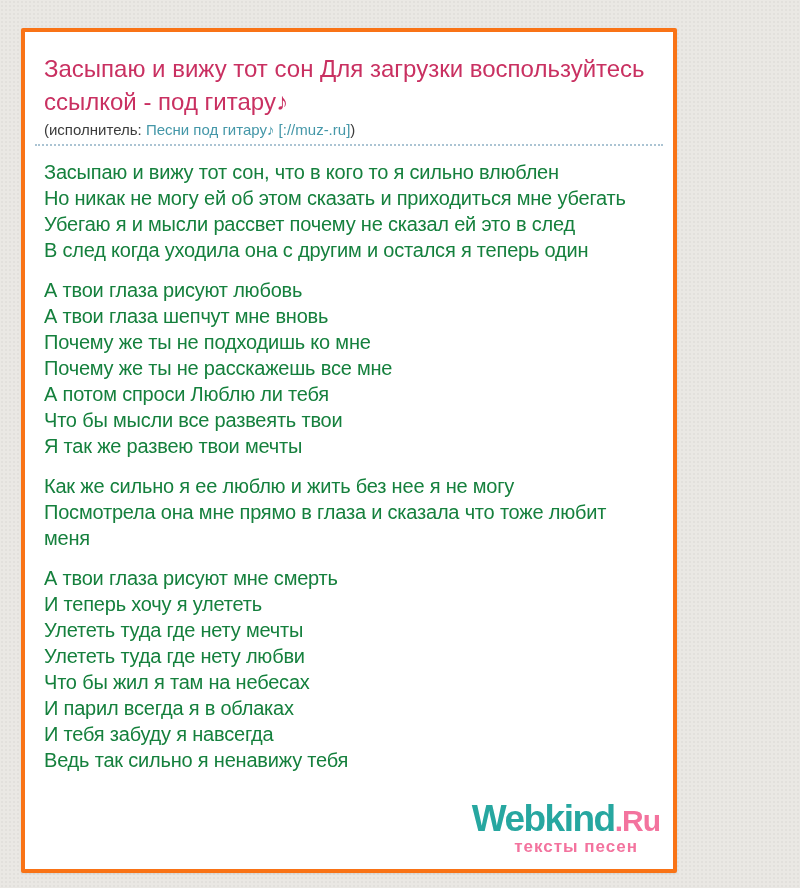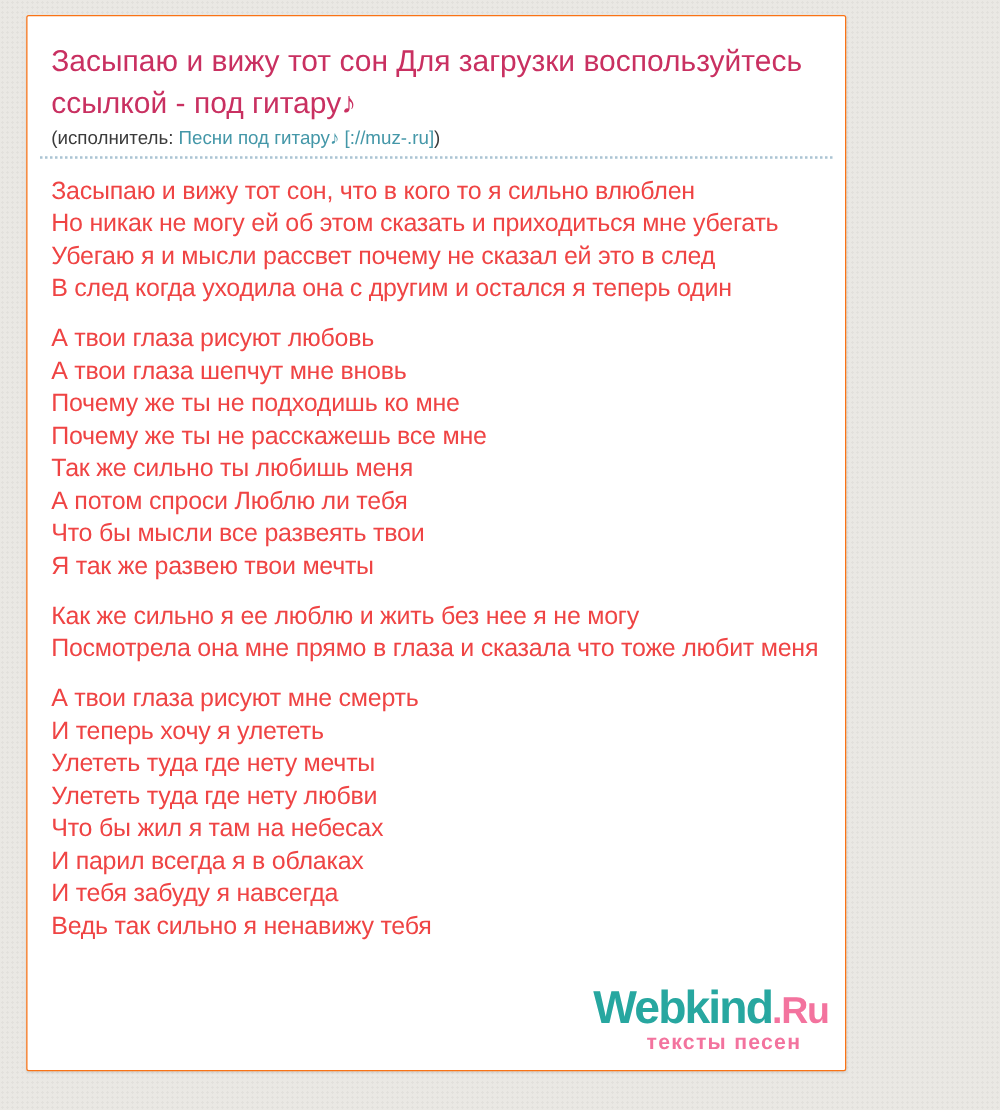--- a/index.html
+++ b/index.html
@@ -11,25 +11,25 @@
   }
   body {
     background-color: #eae8e4;
     background-image: radial-gradient(rgba(0,0,0,0.035) 1px, transparent 1px);
     background-size: 4px 4px;
     overflow: hidden;
   }
   .page-box {
     position: absolute;
     left: 21px;
-    top: 12px;
+    top: 28px;
     width: 656px;
     height: 845px;
     background: #ffffff;
-    border: 1px solid #f97316;
+    border: 4px solid #f97316;
     border-radius: 2px;
     box-shadow: 0 1px 2px rgba(0,0,0,0.08);
     box-sizing: border-box;
   }
   .content {
     padding: 16px 19px 0 19px;
   }
   h1.song-title {
     margin: 4px 0 2px 0;
     font-size: 24px;
@@ -49,21 +49,21 @@
   }
   .dotted-rule {
     border: none;
     border-top: 2px dotted #abc4d3;
     height: 0;
     margin: 3px -9px 13px -9px;
   }
   .lyrics {
     font-size: 20px;
     line-height: 26px;
-    color: #ef4444;
+    color: #15803d;
     letter-spacing: -0.2px;
   }
   .lyrics p.lyric-line {
     margin: 0;
   }
   .stanza + .stanza {
     margin-top: 14px;
   }
   .logo {
     position: absolute;
@@ -114,21 +114,20 @@
         <p class="lyric-line">Но никак не могу ей об этом сказать и приходиться мне убегать</p>
         <p class="lyric-line">Убегаю я и мысли рассвет почему не сказал ей это в след</p>
         <p class="lyric-line">В след когда уходила она с другим и остался я теперь один</p>
       </div>
 
       <div class="stanza">
         <p class="lyric-line">А твои глаза рисуют любовь</p>
         <p class="lyric-line">А твои глаза шепчут мне вновь</p>
         <p class="lyric-line">Почему же ты не подходишь ко мне</p>
         <p class="lyric-line">Почему же ты не расскажешь все мне</p>
-        <p class="lyric-line">Так же сильно ты любишь меня</p>
         <p class="lyric-line">А потом спроси Люблю ли тебя</p>
         <p class="lyric-line">Что бы мысли все развеять твои</p>
         <p class="lyric-line">Я так же развею твои мечты</p>
       </div>
 
       <div class="stanza">
         <p class="lyric-line">Как же сильно я ее люблю и жить без нее я не могу</p>
         <p class="lyric-line">Посмотрела она мне прямо в глаза и сказала что тоже любит меня</p>
       </div>
 

